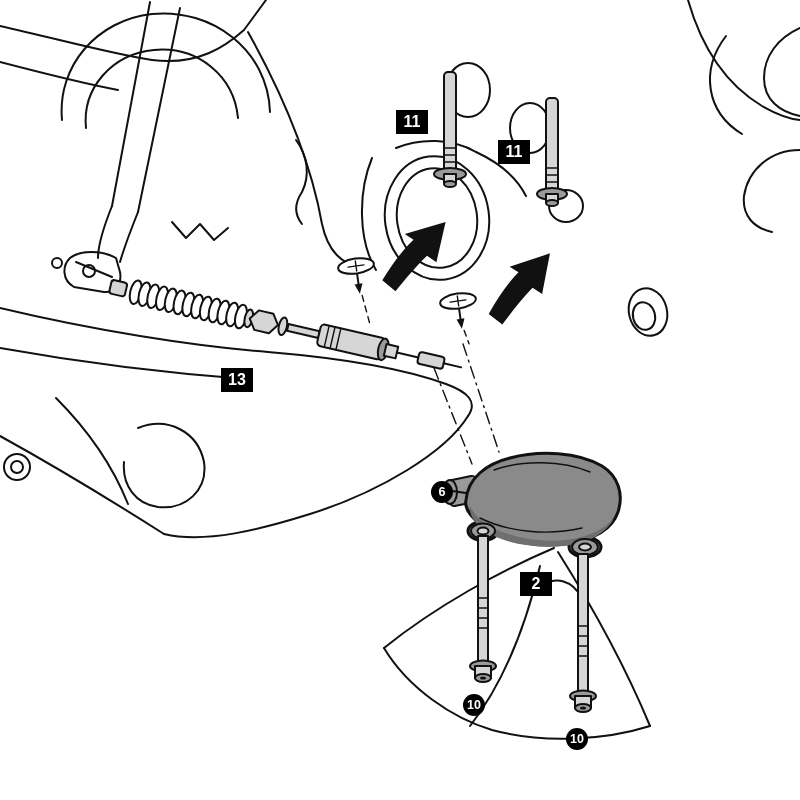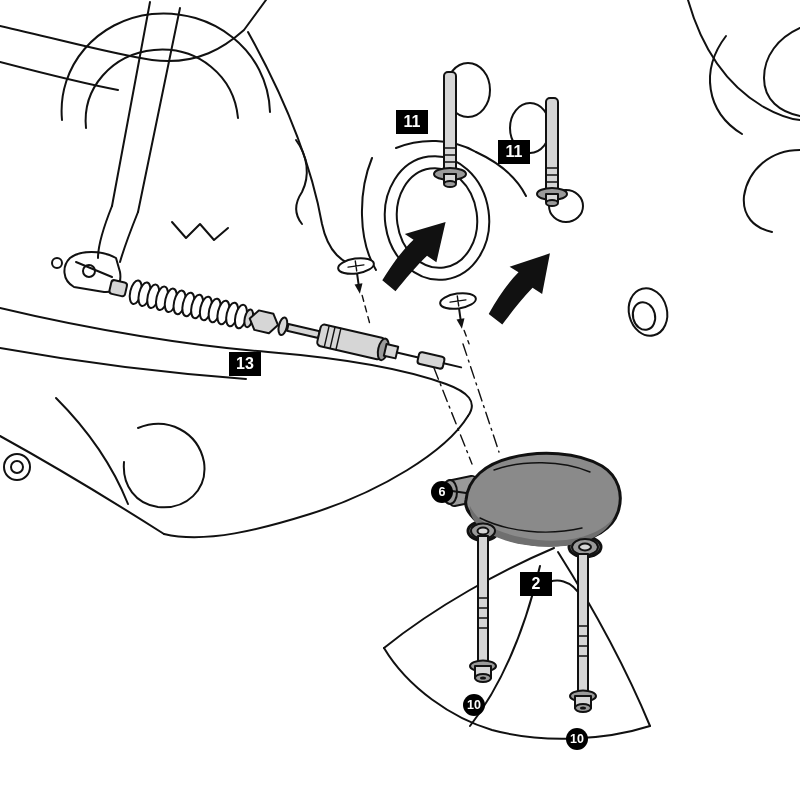--- a/index.html
+++ b/index.html
@@ -195,19 +195,19 @@
       <ellipse class="metaldark" cx="583" cy="696" rx="13" ry="5.5"></ellipse>
       <rect class="metal" x="575" y="696" width="16" height="12"></rect>
       <ellipse class="metaldark" cx="583" cy="708" rx="8" ry="4"></ellipse>
       <ellipse class="blackfill" cx="583" cy="708" rx="3" ry="1.6"></ellipse>
     </g>
   </svg>
 
   <div style="position:absolute;inset:0;">
       <div class="callout callout-square" style="left: 396px; top: 110px;">11</div>
       <div class="callout callout-square" style="left: 498px; top: 140px;">11</div>
-      <div class="callout callout-square" style="left: 221px; top: 352px; margin-left: 8px;">13</div>
+      <div class="callout callout-square" style="left: 221px; top: 368px;">13</div>
       <div class="callout callout-square" style="left: 520px; top: 572px;">2</div>
       <div class="callout callout-circle" style="left: 431px; top: 481px;">6</div>
       <div class="callout callout-circle" style="left: 463px; top: 694px;">10</div>
       <div class="callout callout-circle" style="left: 566px; top: 728px;">10</div>
     </div>
 </div>
 
 </body></html>

